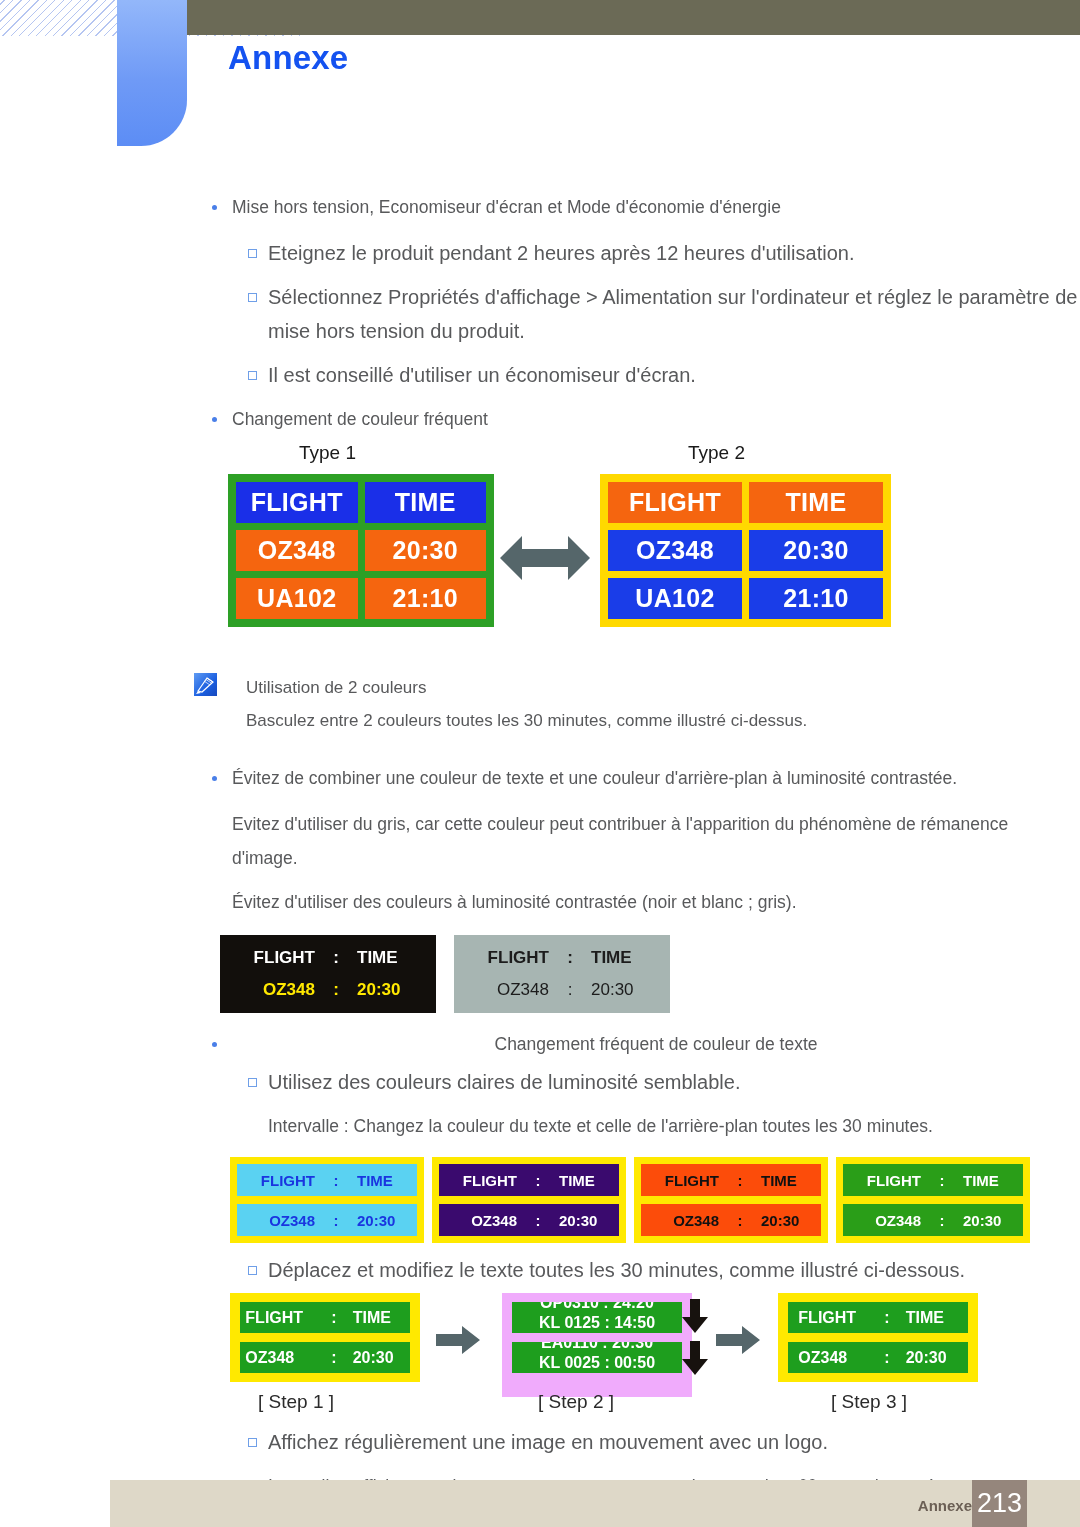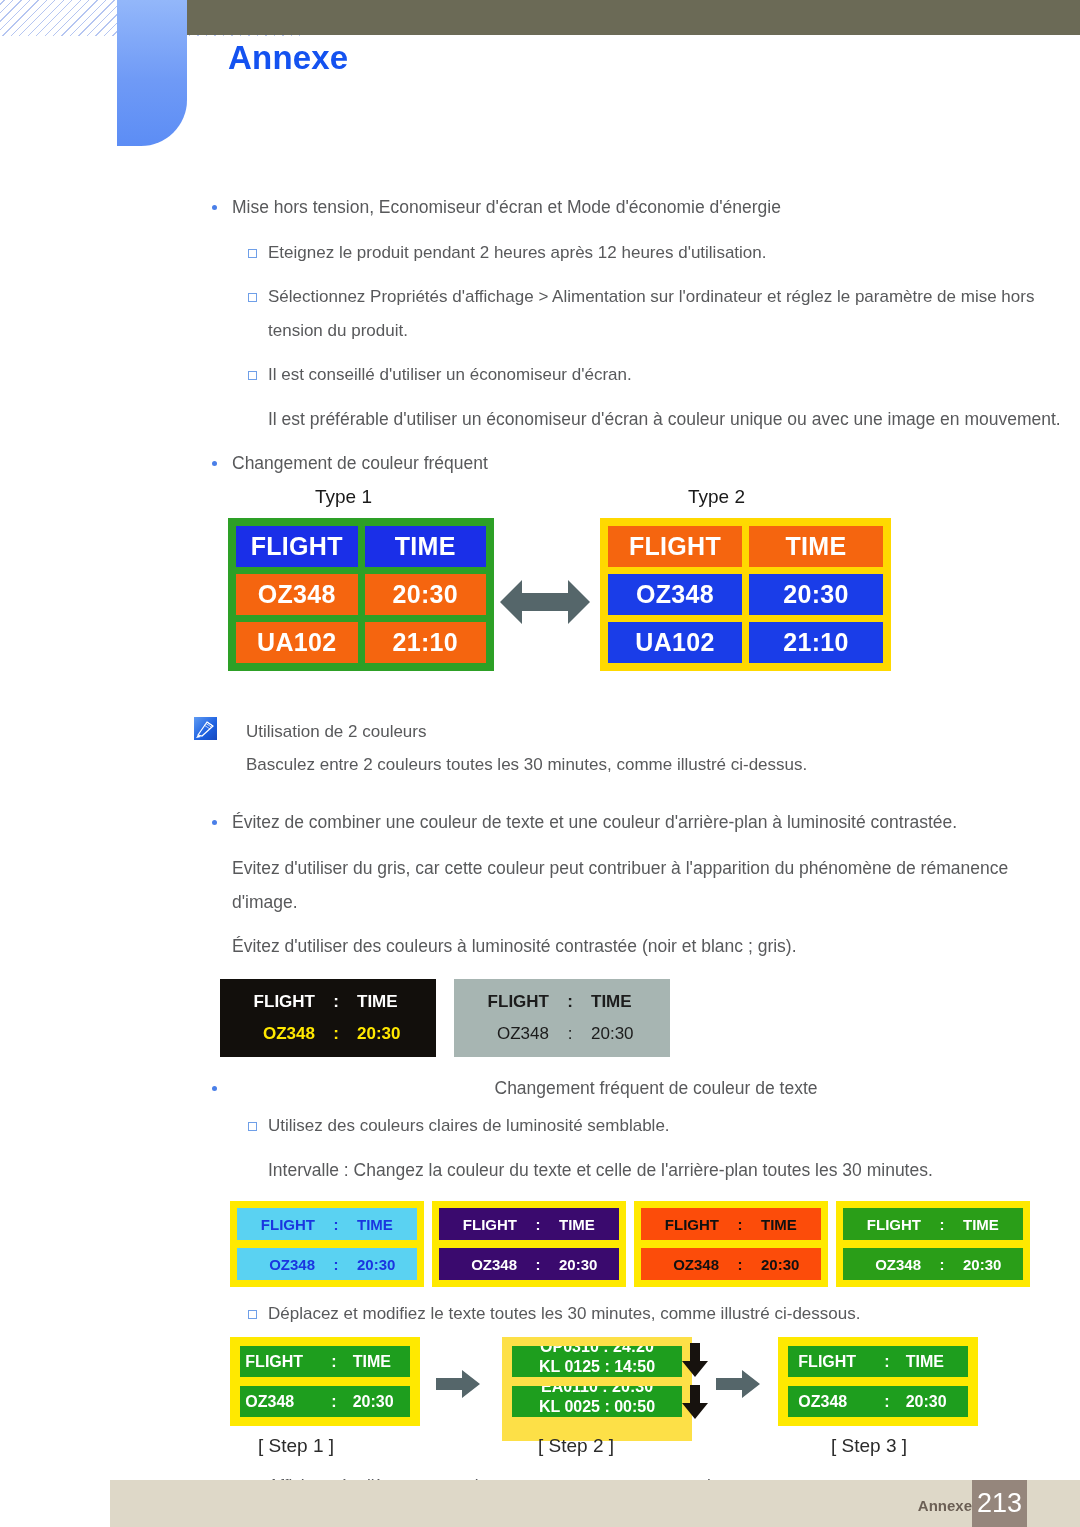--- a/index.html
+++ b/index.html
@@ -29,21 +29,21 @@
     font-size:33px;font-weight:bold;color:#1452f0;letter-spacing:.2px;
   }
 
   
   .content{position:absolute;left:0;top:190px;width:1080px;}
   .b1{position:relative;padding-left:46px;margin:0 0 12px 186px;font-size:17.5px;line-height:34px;}
   .b1 .dot{
     position:absolute;left:26px;top:15px;width:5px;height:5px;border-radius:50%;
     background:#4a7fe8;
   }
-  .b2{position:relative;padding-left:82px;margin:0 0 10px 186px;font-size:17px;line-height:34px;max-width:830px;}
+  .b2{position:relative;padding-left:82px;margin:0 0 10px 186px;font-size:20px;line-height:34px;max-width:830px;}
   .b2 .sq{
     position:absolute;left:62px;top:13px;width:7px;height:7px;
     border:1px solid #6f9fe8;background:#fff;
   }
   .plain{margin:0 0 10px 186px;padding-left:82px;font-size:17.5px;line-height:34px;max-width:830px;}
 
   
   .boards{position:relative;height:215px;margin-top:6px;}
   .type-label{position:absolute;font-size:19px;color:#1a1a1a;}
   .board{position:absolute;display:grid;grid-template-columns:1fr 1fr;gap:7px;padding:8px;}
@@ -84,21 +84,21 @@
 
   
   .steps{position:relative;margin-left:186px;height:130px;}
   .stepbox{position:absolute;background:#ffe900;padding:9px 10px;}
   .stepbox .line{
     background:#1e9e1e;color:#fff;font-size:17px;font-weight:bold;
     height:31px;display:flex;align-items:center;justify-content:center;gap:16px;
     margin-bottom:9px;
   }
   .stepbox .line:last-child{margin-bottom:0;}
-  .scrollbox{position:absolute;background:#fde047;padding:9px 10px;overflow:hidden;}
+  .scrollbox{position:absolute;background:#f0abfc;padding:9px 10px;overflow:hidden;}
   .scrollbox .sline{
     background:#1e9e1e;color:#fff;font-size:16px;font-weight:bold;
     height:31px;overflow:hidden;position:relative;margin-bottom:9px;
   }
   .scrollbox .sline:last-child{margin-bottom:15px;}
   .scrollbox .sline div{
     position:absolute;left:0;right:0;text-align:center;line-height:21px;white-space:nowrap;
   }
   .scrollbox .sline .up{top:-10px;}
   .scrollbox .sline .lo{top:10px;}
@@ -139,29 +139,28 @@
   <div class="b2">
     <span class="sq"></span>
     <span>Sélectionnez Propriétés d'affichage &gt; Alimentation sur l'ordinateur et réglez le paramètre de mise hors tension du produit.</span>
   </div>
 
   <div class="b2">
     <span class="sq"></span>
     <span>Il est conseillé d'utiliser un économiseur d'écran.</span>
   </div>
 
-  <div class="plain">Il est préférable d'utiliser un économiseur d'écran à couleur unique ou avec une image en mouvement.</div>
 
   <div class="b1" style="margin-bottom:4px;">
     <span class="dot"></span>
     <span>Changement de couleur fréquent</span>
   </div>
 
   <div class="boards">
-    <div class="type-label" style="left:315px;top:0;">Type 1</div>
+    <div class="type-label" style="left:299px;top:0;">Type 1</div>
     <div class="type-label" style="left:688px;top:0;">Type 2</div>
 
     <div class="board t1" style="left:228px;top:32px;width:250px;">
       <div class="cell hdr">FLIGHT</div>
       <div class="cell hdr">TIME</div>
       <div class="cell dat">OZ348</div>
       <div class="cell dat">20:30</div>
       <div class="cell dat">UA102</div>
       <div class="cell dat">21:10</div>
     </div>

